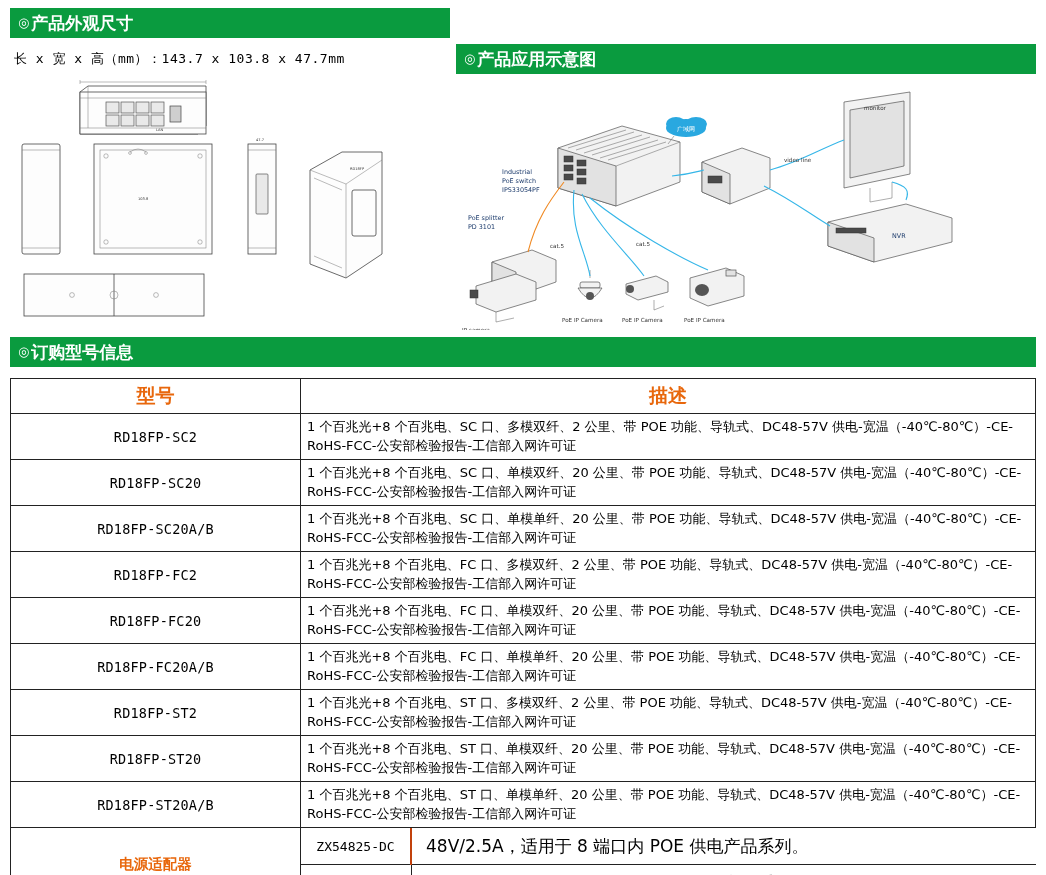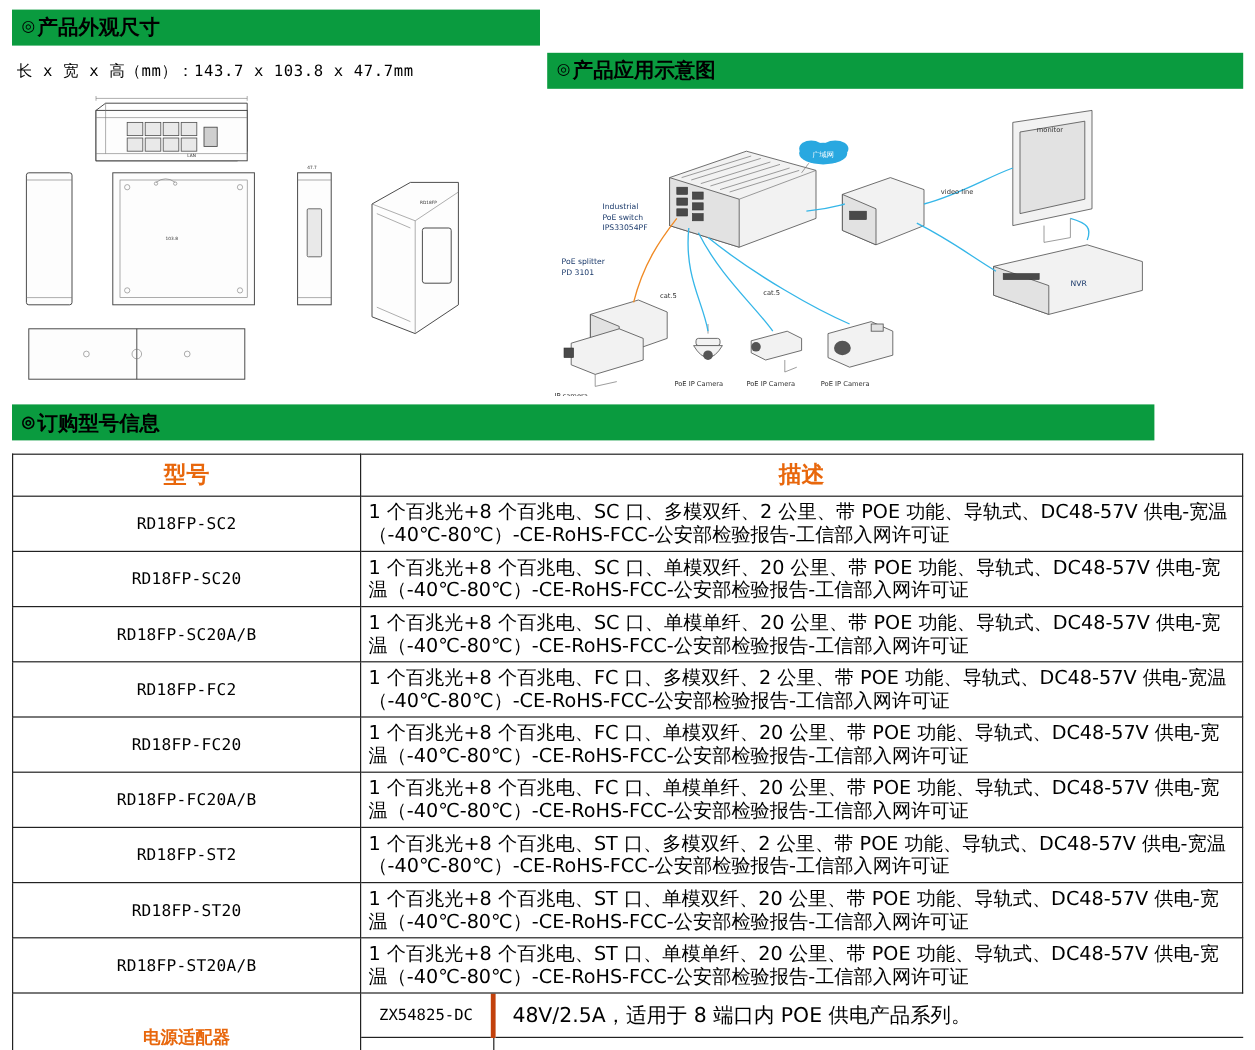--- a/index.html
+++ b/index.html
@@ -19,39 +19,39 @@
     position: relative;
     width: 1046px;
     height: 875px;
   }
 
   
   .sec-header {
     position: absolute;
     height: 30px;
     background: #0a9b3f;
-    color: #000000;
+    color: #ffffff;
     font-family: "DejaVu Sans", sans-serif;
     font-weight: bold;
     font-size: 17px;
     line-height: 30px;
     padding-left: 8px;
     box-sizing: border-box;
     white-space: nowrap;
     overflow: hidden;
   }
   .sec-header .dot {
     font-size: 13px;
     vertical-align: 2px;
     margin-right: 2px;
   }
 
   #hdr-dim { left: 10px; top: 8px; width: 440px; }
   #hdr-app { left: 456px; top: 8px; width: 580px; margin-top: 36px; }
-  #hdr-order { left: 10px; top: 337px; width: 952px; font-family: Liberation Serif, serif; }
+  #hdr-order { left: 10px; top: 337px; width: 1026px; }
 
   
   .dim-line {
     position: absolute;
     left: 14px;
     top: 50px;
     font-family: "DejaVu Sans Mono", monospace;
     font-size: 13px;
     letter-spacing: 0.5px;
     white-space: nowrap;
@@ -112,21 +112,21 @@
   }
   td.model {
     text-align: center;
     font-family: "DejaVu Sans Mono", monospace;
     font-size: 13.5px;
     letter-spacing: 0.2px;
     padding: 2px 0;
   }
   td.desc {
     font-family: "DejaVu Sans", sans-serif;
-    font-size: 16px;
+    font-size: 13px;
     line-height: 19px;
     padding: 3px 6px 4px 6px;
   }
   td.adapter {
     text-align: center;
     color: #e8670c;
     font-family: "DejaVu Sans", sans-serif;
     font-weight: bold;
     font-size: 14.5px;
   }
@@ -397,21 +397,21 @@
       <tr>
         <td class="adapter" rowspan="2">电源适配器</td>
         <td style="padding:0;border:none;">
           <table style="width:100%;border-collapse:collapse;table-layout:fixed;">
             <colgroup>
                 <col style="width:110px">
                 <col>
               </colgroup>
             <tbody>
                 <tr>
-              <td class="adapter-model" style="border:none;border-right:4px solid #c2410c;border-bottom:1px solid #222;height:34px;">ZX54825-DC</td>
+              <td class="adapter-model" style="border:none;border-right:2px solid #c2410c;border-bottom:1px solid #222;height:34px;">ZX54825-DC</td>
               <td class="adapter-desc" style="border:none;border-bottom:1px solid #222;">48V/2.5A，适用于 8 端口内 POE 供电产品系列。</td>
             </tr>
             <tr>
               <td class="adapter-model" style="border:none;border-right:1px solid #222;height:34px;">ZX55223-DC</td>
               <td class="adapter-desc" style="border:none;">52V/2.3A，适用于 8 端口内 POE 供电产品系列。</td>
             </tr>
           </tbody>
             </table>
         </td>
       </tr>

